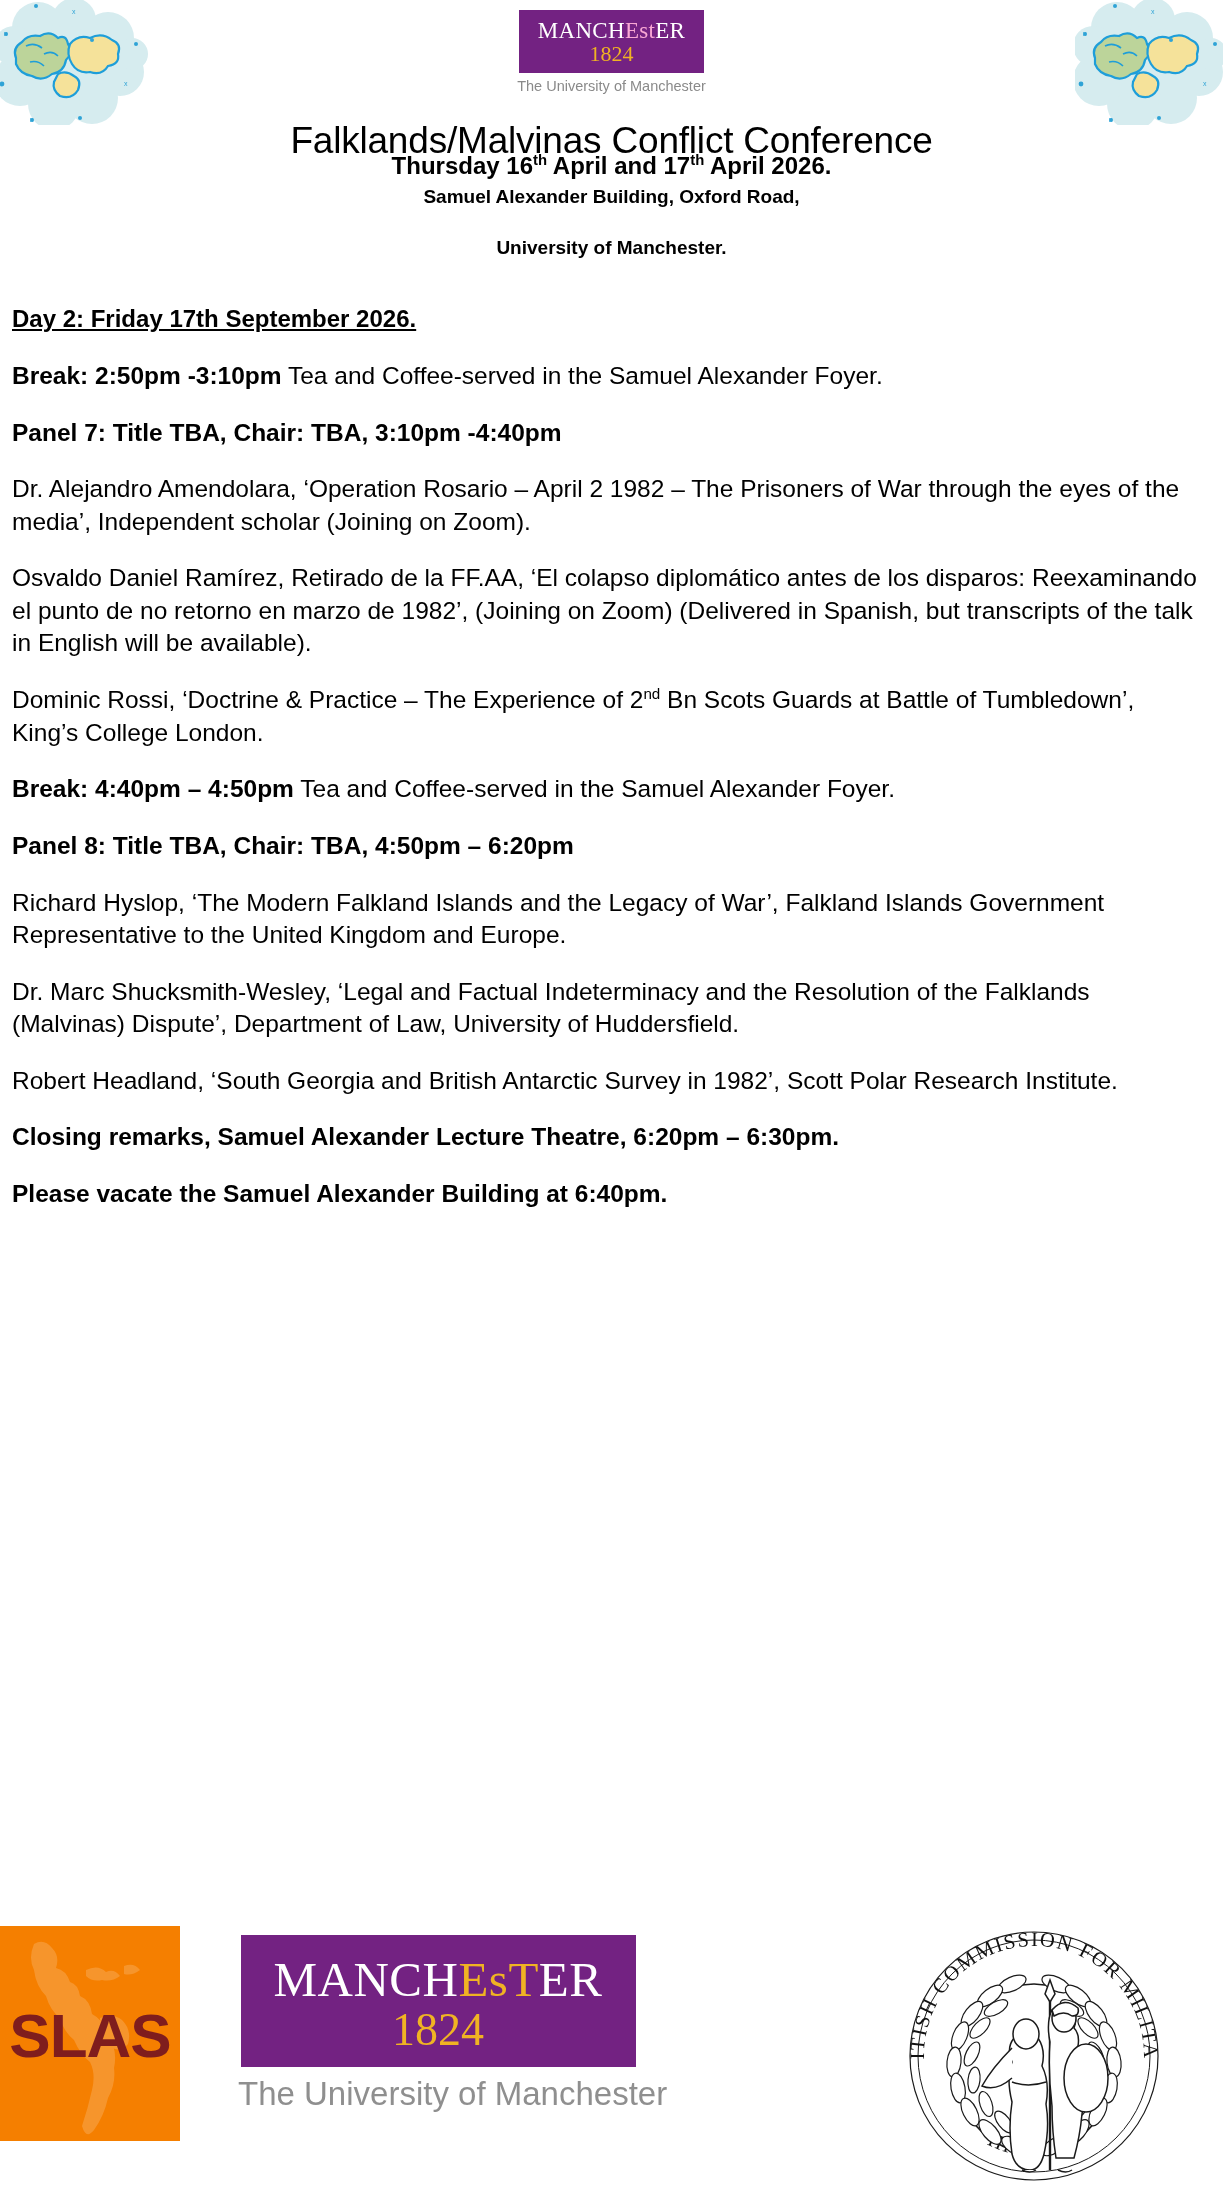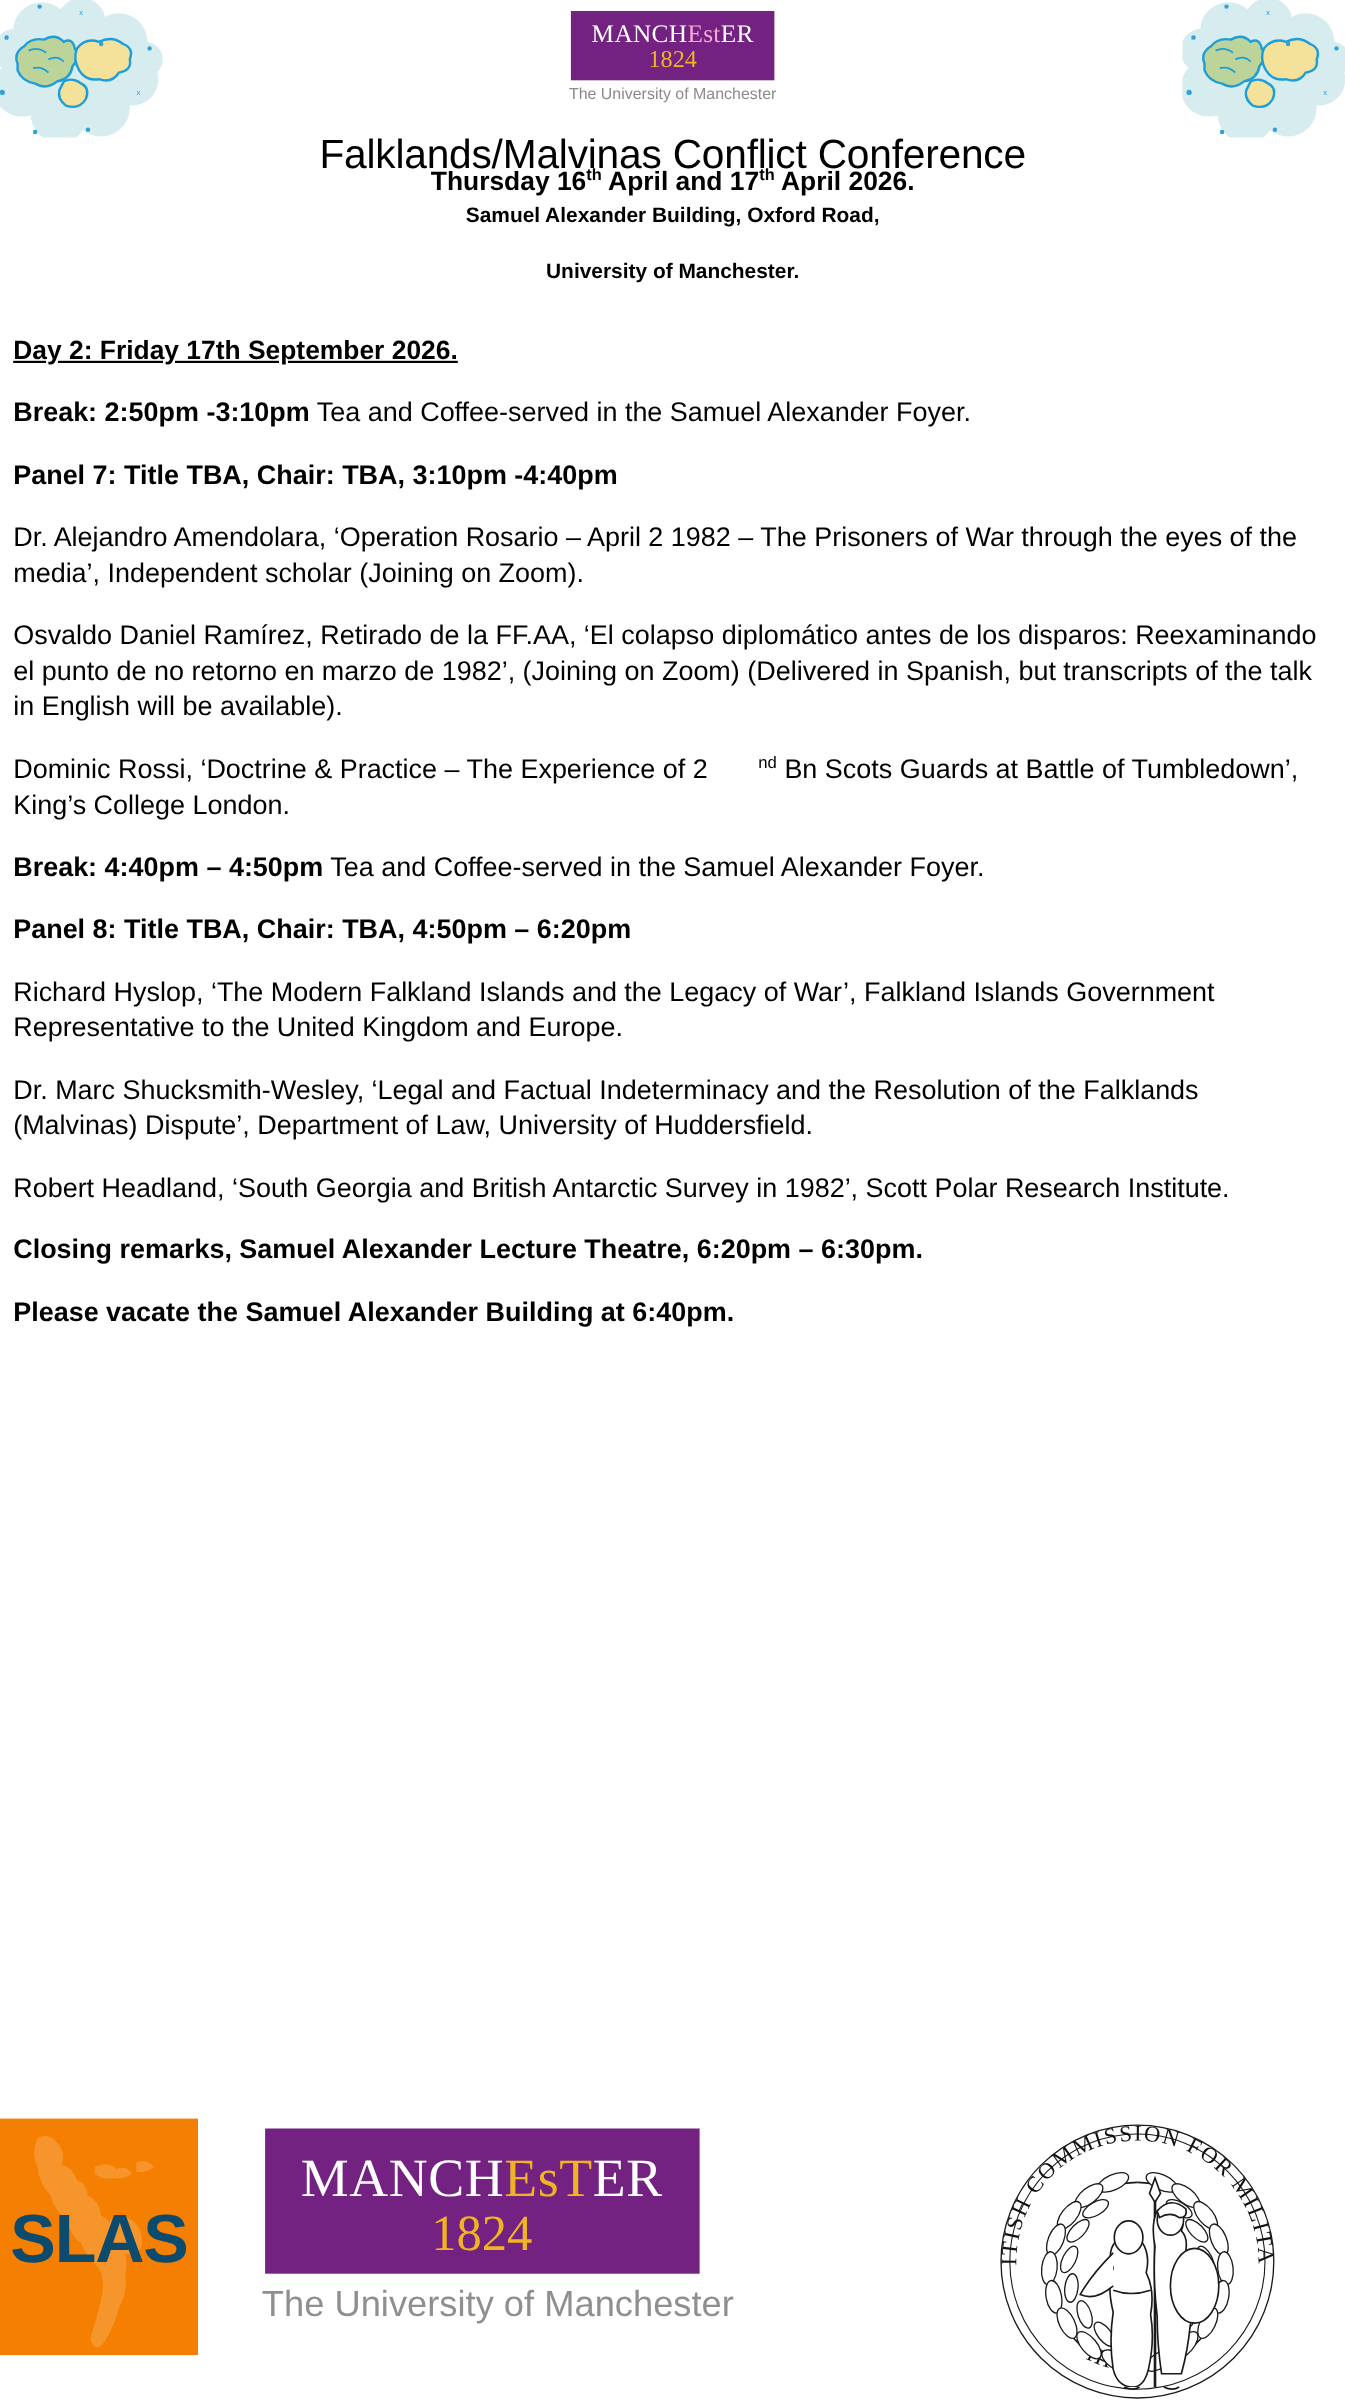--- a/index.html
+++ b/index.html
@@ -143,21 +143,21 @@
     top: 360px;
     left: 12px;
     width: 1185px;
   }
   .para {
     font-size: 24.5px;
     line-height: 1.33;
     margin: 0 0 24px 0;
   }
   .b { font-weight: bold; }
-  .para sup { font-size: 0.62em; vertical-align: super; margin-left: 46px; }
+  .para sup { font-size: 0.62em; vertical-align: super; }
 
   
   .footer { position: absolute; left: 0; top: 1926px; width: 1223px; height: 261px; }
 
   .slas-logo {
     position: absolute;
     left: 0;
     top: 0;
     width: 180px;
     height: 215px;
@@ -169,21 +169,21 @@
     inset: 0;
     opacity: 0.38;
   }
   .slas-logo .slas-text {
     position: absolute;
     left: 0; right: 0;
     top: 74px;
     text-align: center;
     font-size: 62px;
     font-weight: bold;
-    color: #0c4a6e;
+    color: #7f1d1d;
     letter-spacing: -1px;
     font-family: "Liberation Sans", sans-serif;
   }
 
   .uom-logo-bottom {
     position: absolute;
     left: 238px;
     top: 9px;
     width: 400px;
     text-align: center;

